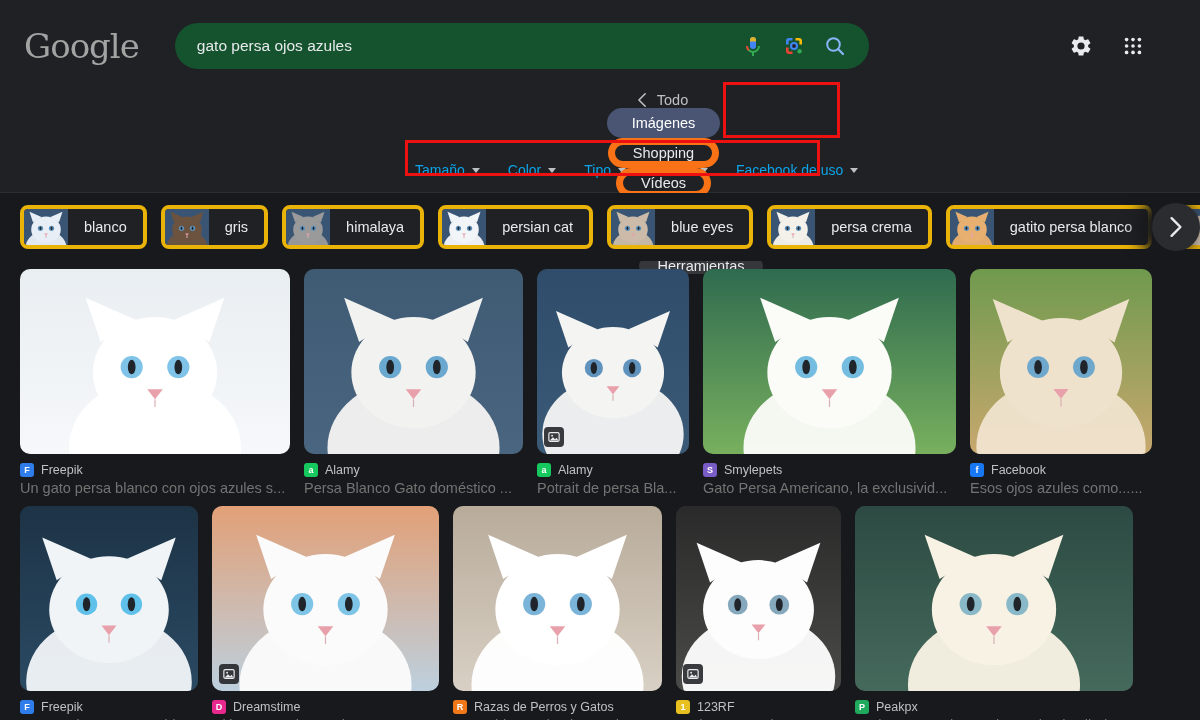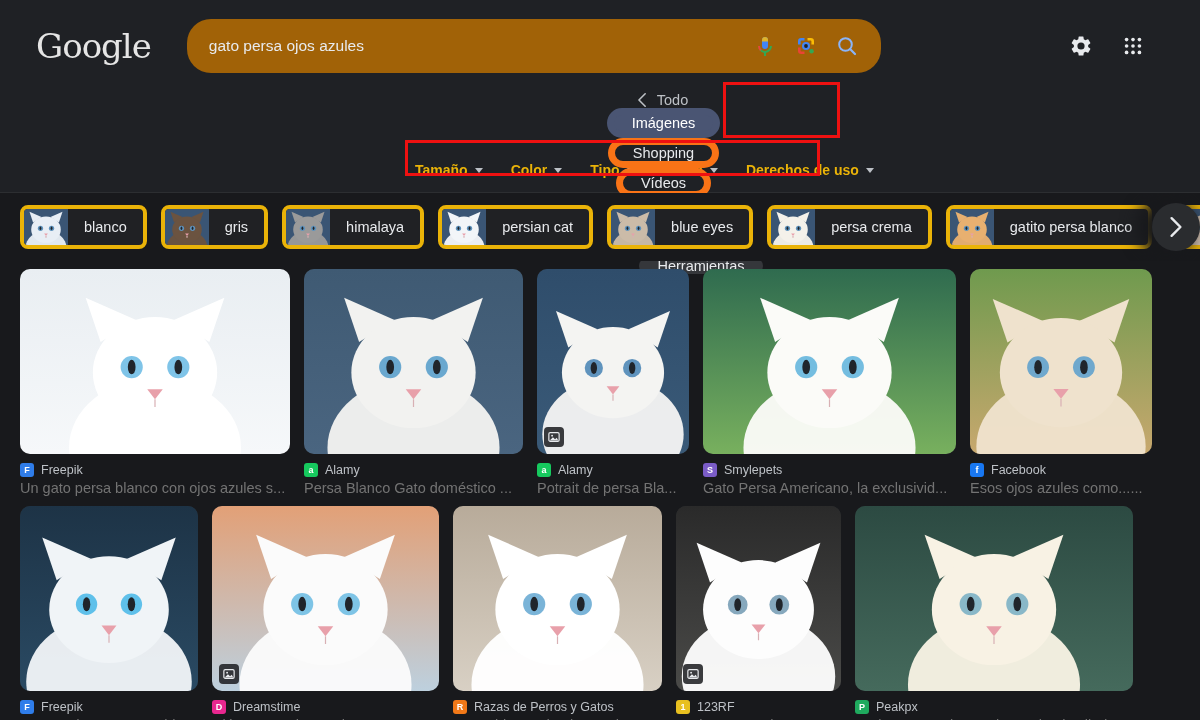--- a/index.html
+++ b/index.html
@@ -20,32 +20,32 @@
   .header-top {
     display: flex;
     align-items: center;
     height: 92px;
     padding: 0 24px;
   }
   .logo {
     font-family: "DejaVu Serif", serif;
     font-size: 34px;
     letter-spacing: -1px;
-    color: #e5e5e5;
+    color: #a3a3a3;
     font-weight: 400;
-    margin-left: 12px;
+    margin-left: 0;
     margin-right: 36px;
     user-select: none;
   }
 
   .searchbar {
     position: relative;
     width: 694px;
-    height: 54px;
-    background: #a16207;
+    height: 46px;
+    background: #14532d;
     border-radius: 24px;
     display: flex;
     align-items: center;
     padding: 0 14px 0 22px;
     justify-content: center;
   }
   .search-input {
     flex: 1;
     background: transparent;
     border: none;
@@ -136,21 +136,21 @@
 
   
   .filters-row {
     display: flex; align-items: center;
     height: 44px;
     padding-left: 415px;
     gap: 28px;
   }
   .filter {
     display: flex; align-items: center; gap: 7px;
-    color: #eab308; font-size: 14px; cursor: pointer; font-weight: bold;
+    color: #0ea5e9; font-size: 14px; cursor: pointer;
   }
 
   
   .annot {
     position: absolute;
     border: 3px solid #ee1111;
     pointer-events: none;
     z-index: 40;
   }
   #annot-tools { left: 723px; top: 82px; width: 117px; height: 56px; }
@@ -331,21 +331,21 @@
     </div>
     <div class="filter">
       <span>Tipo</span>
       <span class="caret"></span>
     </div>
     <div class="filter">
       <span>Fecha</span>
       <span class="caret"></span>
     </div>
     <div class="filter">
-      <span>Derechos de uso</span>
+      <span>Facebook de uso</span>
       <span class="caret"></span>
     </div>
   </div>
 
   <div class="annot" id="annot-tools"></div>
   <div class="annot" id="annot-filters"></div>
   <div class="hdr-divider"></div>
 </div>
 
 <div class="chips-wrap">

